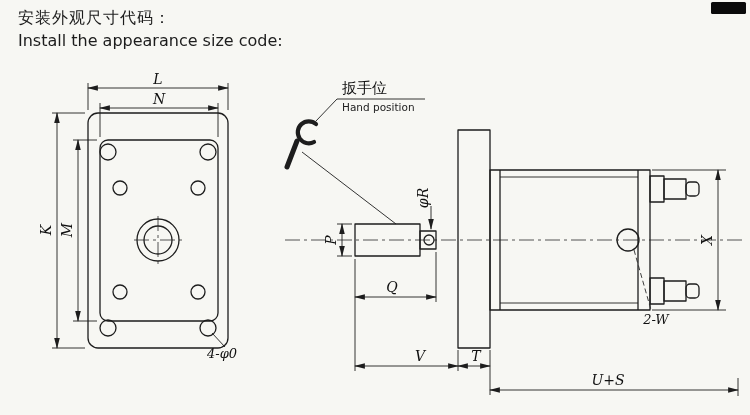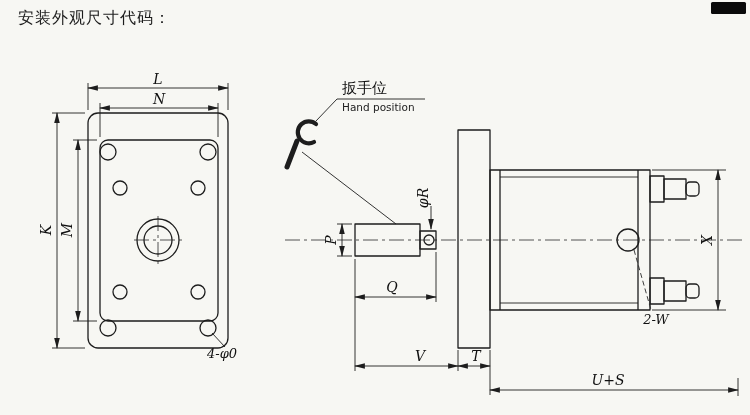--- a/index.html
+++ b/index.html
@@ -22,20 +22,21 @@
   .small-en{font:10.5px "DejaVu Sans","Liberation Sans",sans-serif;fill:#222;}
   .title-zh{position:absolute;left:18px;top:8px;font-size:16px;color:#1c1c1c;letter-spacing:1px;}
   .title-en{position:absolute;left:18px;top:31px;font-size:16px;color:#1c1c1c;}
 </style>
 </head>
 <body>
 
 <div class="stage">
 
   <div class="title-zh">安装外观尺寸代码：</div>
+  <div class="title-en">Install the appearance size code:</div>
 
   <svg width="750" height="415" viewBox="0 0 750 415">
     <defs>
       <marker id="arr" viewBox="0 0 12 8" refX="11" refY="4" markerWidth="12" markerHeight="8" orient="auto-start-reverse">
         <path d="M0,0.9 L12,4 L0,7.1 Z" fill="#1d1d1d"></path>
       </marker>
     </defs>
 
     <rect x="711" y="2" width="35" height="12" rx="1.5" fill="#0a0a0a"></rect>
 

